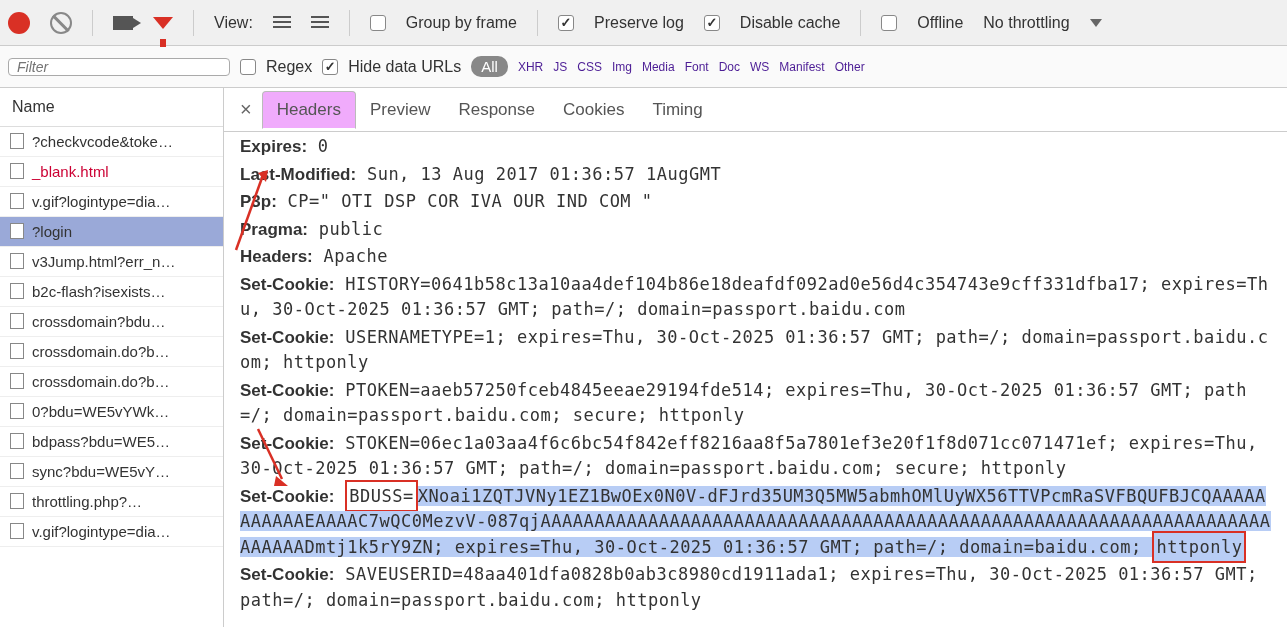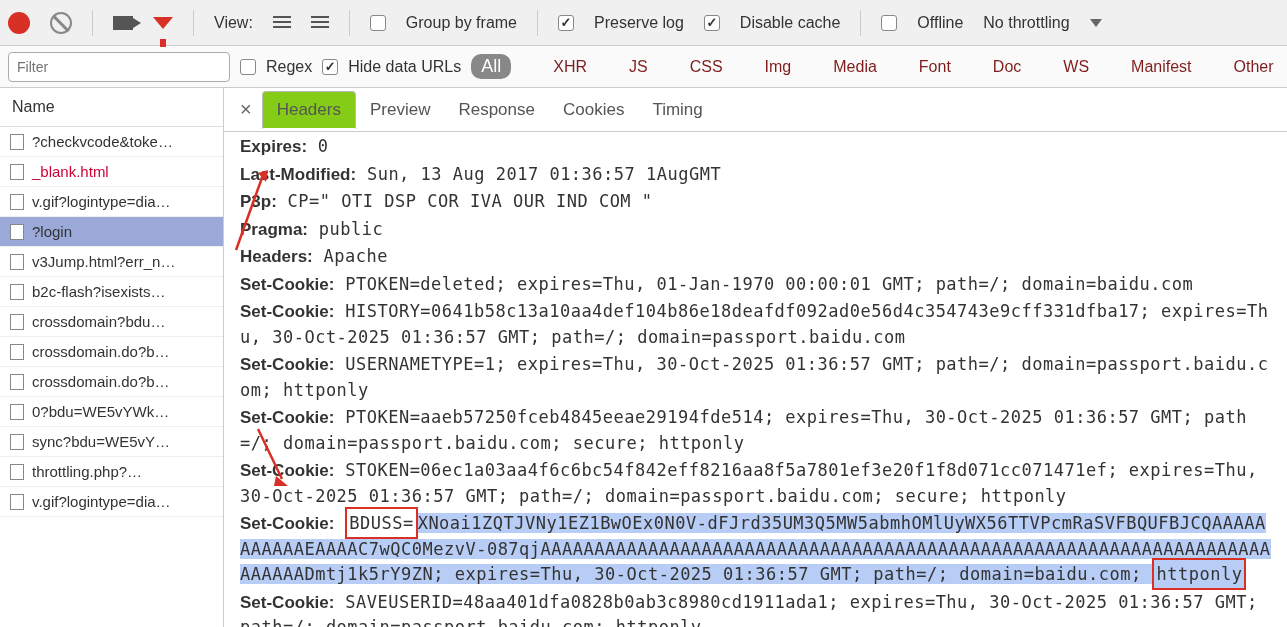--- a/index.html
+++ b/index.html
@@ -13,36 +13,36 @@
 .cam-icon::after { content: ""; position: absolute; right: -8px; top: 2px; border-left: 8px solid #555; border-top: 5px solid transparent; border-bottom: 5px solid transparent; }
 .funnel-icon { width: 0; height: 0; border-left: 10px solid transparent; border-right: 10px solid transparent; border-top: 12px solid #d93025; position: relative; }
 .funnel-icon::after { content: ""; position: absolute; left: -3px; top: 10px; width: 6px; height: 8px; background: #d93025; }
 .view-label { color: #333; font-size: 16px; }
 .view-icon { width: 18px; height: 14px; display: inline-block; background: repeating-linear-gradient(#555, #555 2px, transparent 2px, transparent 5px); }
 .checkbox { width: 16px; height: 16px; border: 1.5px solid #888; border-radius: 3px; display: inline-flex; align-items: center; justify-content: center; background: #fff; }
 .checkbox.checked::after { content: "✓"; font-size: 13px; color: #333; font-weight: bold; }
 .tb-label { font-size: 16px; color: #333; }
 .dropdown-arrow { width: 0; height: 0; border-left: 6px solid transparent; border-right: 6px solid transparent; border-top: 8px solid #666; }
 .toolbar2 { height: 42px; background: #fafafa; border-bottom: 1px solid #ccc; display: flex; align-items: center; padding: 0 8px; gap: 10px; }
-.filter-input { width: 222px; height: 30px; border: 1px solid #aaa; border-radius: 4px; padding: 0 8px; font-size: 14px; color: #888; background: #fff; }
-.pill { background: #888; color: #fff; padding: 2px 10px; border-radius: 10px; font-size: 18px; }
-.type-link { font-size: 16px; color: #7f1d1d; cursor: pointer; margin-left: 32px; }
+.filter-input { width: 222px; height: 18px; border: 1px solid #aaa; border-radius: 4px; padding: 0 8px; font-size: 14px; font-style: italic; color: #888; background: #fff; }
+.pill { background: #888; color: #fff; padding: 2px 10px; border-radius: 10px; font-size: 15px; }
+.type-link { font-size: 12px; color: #4c1d95; cursor: pointer; }
 .main { display: flex; height: calc(627px - 46px - 42px); }
 .sidebar { width: 224px; border-right: 1px solid #ccc; background: #fff; overflow: hidden; }
 .name-header { padding: 10px 12px; font-size: 16px; border-bottom: 1px solid #ddd; }
 .req-list { }
-.req-item { display: flex; align-items: center; padding: 6px 10px; gap: 8px; border-bottom: 1px solid #eee; font-size: 15px; white-space: nowrap; overflow: hidden; text-overflow: ellipsis; cursor: pointer; }
+.req-item { display: flex; align-items: flex-start; padding: 6px 10px; gap: 8px; border-bottom: 1px solid #eee; font-size: 15px; white-space: nowrap; overflow: hidden; text-overflow: ellipsis; cursor: pointer; }
 .req-item.selected { background: #9aa9d8; }
 .file-icon { width: 14px; height: 16px; border: 1.5px solid #888; flex-shrink: 0; background: #fff; }
 .red-text { color: #c03; }
 .detail { flex: 1; display: flex; flex-direction: column; background: #fff; overflow: hidden; }
 .tabs { height: 44px; display: flex; align-items: center; border-bottom: 1px solid #ccc; padding: 0 6px; gap: 0; }
 .close-x { font-size: 20px; color: #666; padding: 0 10px; cursor: pointer; }
 .tab { padding: 8px 14px; font-size: 17px; color: #555; cursor: pointer; }
-.tab.active { border: 1px solid #bbb; border-bottom: 1px solid #fff; border-radius: 4px 4px 0 0; background: #84cc16; margin-bottom: -1px; }
+.tab.active { border: 1px solid #bbb; border-bottom: 1px solid #fff; border-radius: 4px 4px 0 0; background: #f0abfc; margin-bottom: -1px; }
 .headers-body { flex: 1; overflow: auto; padding: 2px 16px; font-family: Menlo, Consolas, monospace; font-size: 17px; line-height: 1.5; letter-spacing: 0.5px; word-break: break-all; }
 .hline { margin-bottom: 2px; }
 .hk { font-weight: bold; font-family: -apple-system, Arial, sans-serif; letter-spacing: 0; text-align: center; }
 .hv { }
 .sel { background: #b8cdf5; }
 .redbox { border: 2px solid #d93025; padding: 4px 2px; }
 .arrow-annot { position: absolute; pointer-events: none; }
 </style>
 </head>
 <body>
@@ -130,20 +130,24 @@
         <div class="req-item">
           <span class="file-icon"></span>
           <span>crossdomain.do?b…</span>
         </div>
         <div class="req-item">
           <span class="file-icon"></span>
           <span>0?bdu=WE5vYWk…</span>
         </div>
         <div class="req-item">
           <span class="file-icon"></span>
+          <span>bdpass?bdu=WE5…</span>
+        </div>
+        <div class="req-item">
+          <span class="file-icon"></span>
           <span>sync?bdu=WE5vY…</span>
         </div>
         <div class="req-item">
           <span class="file-icon"></span>
           <span>throttling.php?…</span>
         </div>
         <div class="req-item">
           <span class="file-icon"></span>
           <span>v.gif?logintype=dia…</span>
         </div>
@@ -157,21 +161,20 @@
       <span class="tab">Response</span>
       <span class="tab">Cookies</span>
       <span class="tab">Timing</span>
     </div>
     <div class="headers-body">
       <div class="hline"><span class="hk">Expires:</span> <span class="hv">0</span></div>
       <div class="hline"><span class="hk">Last-Modified:</span> <span class="hv">Sun, 13 Aug 2017 01:36:57 1AugGMT</span></div>
       <div class="hline"><span class="hk">P3p:</span> <span class="hv">CP=" OTI DSP COR IVA OUR IND COM "</span></div>
       <div class="hline"><span class="hk">Pragma:</span> <span class="hv">public</span></div>
       <div class="hline"><span class="hk">Headers:</span> <span class="hv">Apache</span></div>
-      <div class="hline"><span class="hk">Set-Cookie:</span> <span class="hv">PTOKEN=deleted; expires=Thu, 01-Jan-1970 00:00:01 GMT; path=/; domain=baidu.com</span></div>
       <div class="hline"><span class="hk">Set-Cookie:</span> <span class="hv">HISTORY=0641b58c13a10aa4def104b86e18deafdf092ad0e56d4c354743e9cff331dfba17; expires=Thu, 30-Oct-2025 01:36:57 GMT; path=/; domain=passport.baidu.com</span></div>
       <div class="hline"><span class="hk">Set-Cookie:</span> <span class="hv">USERNAMETYPE=1; expires=Thu, 30-Oct-2025 01:36:57 GMT; path=/; domain=passport.baidu.com; httponly</span></div>
       <div class="hline"><span class="hk">Set-Cookie:</span> <span class="hv">PTOKEN=aaeb57250fceb4845eeae29194fde514; expires=Thu, 30-Oct-2025 01:36:57 GMT; path=/; domain=passport.baidu.com; secure; httponly</span></div>
       <div class="hline"><span class="hk">Set-Cookie:</span> <span class="hv">STOKEN=06ec1a03aa4f6c6bc54f842eff8216aa8f5a7801ef3e20f1f8d071cc071471ef; expires=Thu, 30-Oct-2025 01:36:57 GMT; path=/; domain=passport.baidu.com; secure; httponly</span></div>
       <div class="hline"><span class="hk">Set-Cookie:</span> <span class="redbox">BDUSS=</span><span class="hv sel">XNoai1ZQTJVNy1EZ1BwOEx0N0V-dFJrd35UM3Q5MW5abmhOMlUyWX56TTVPcmRaSVFBQUFBJCQAAAAAAAAAAAEAAAAC7wQC0MezvV-087qjAAAAAAAAAAAAAAAAAAAAAAAAAAAAAAAAAAAAAAAAAAAAAAAAAAAAAAAAAAAAAAAAAAAAAAAAAADmtj1k5rY9ZN</span><span class="hv sel">; expires=Thu, 30-Oct-2025 01:36:57 GMT; path=/; domain=baidu.com; </span><span class="redbox sel">httponly</span></div>
       <div class="hline"><span class="hk">Set-Cookie:</span> <span class="hv">SAVEUSERID=48aa401dfa0828b0ab3c8980cd1911ada1; expires=Thu, 30-Oct-2025 01:36:57 GMT; path=/; domain=passport.baidu.com; httponly</span></div>
 
     </div>
   </div>
 </div>

